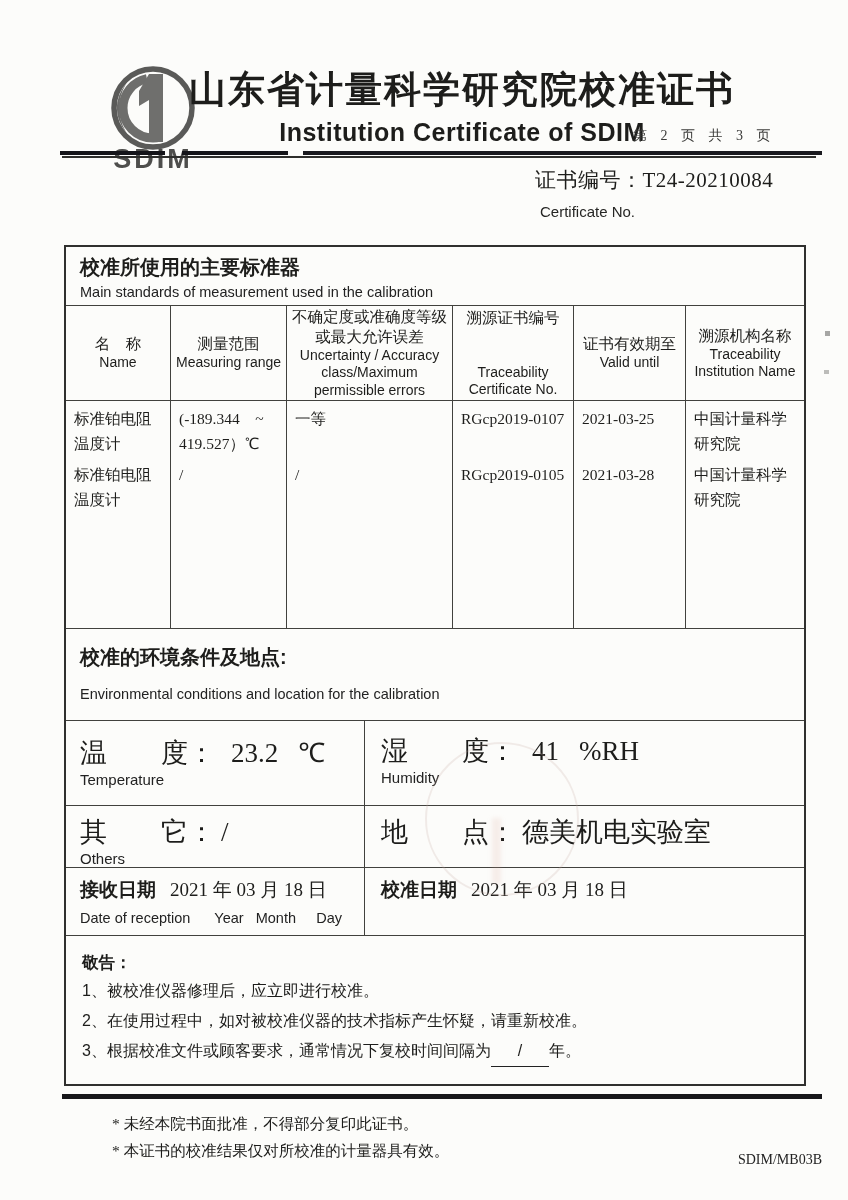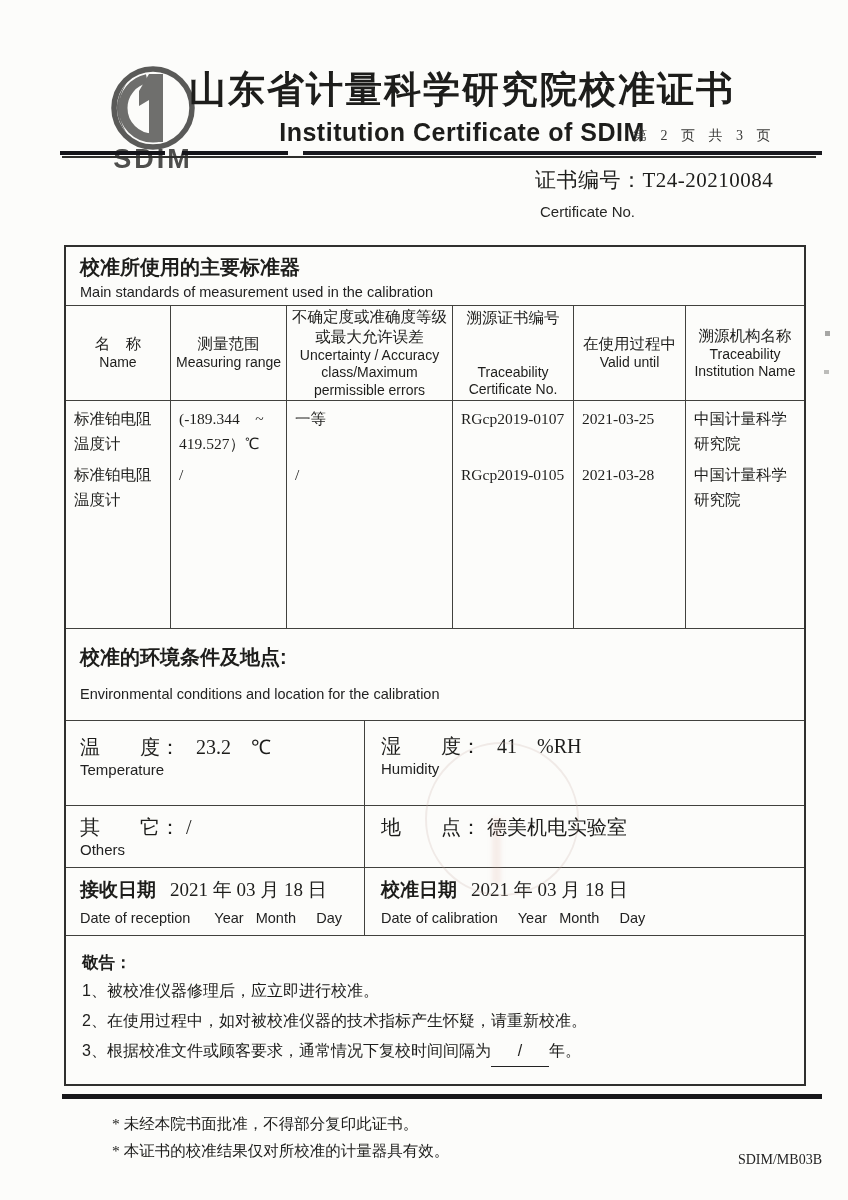--- a/index.html
+++ b/index.html
@@ -51,21 +51,21 @@
   .sec-env-title{height:92px;padding:15px 14px 0;}
   .env-title-zh{font-size:20px;font-weight:bold;font-family:"Liberation Sans",sans-serif;line-height:27px;}
   .env-title-en{font-size:14.5px;font-family:"Liberation Sans",sans-serif;margin-top:15px;color:#222;}
 
   .sec-row{display:flex;}
   .row-temp{height:85px;} .row-oth{height:62px;} .row-date{height:68px;justify-content:space-between;}
   .cell-l{width:299px;border-right:1.5px solid #41413d;box-sizing:border-box;padding:12px 0 0 14px;}
   .cell-r{flex:1;padding:12px 0 0 16px;box-sizing:border-box;}
   .row-oth .cell-l,.row-oth .cell-r{padding-top:8px;}
   .row-date .cell-l,.row-date .cell-r{padding-top:9px;}
-  .env-main{font-size:20px;}
+  .env-main{font-size:27px;}
   .env-val{margin-left:16px;} .env-unit{margin-left:20px;}
   .env-val-tight{margin-left:6px;}
   .env-caption{font-size:15px;font-family:"Liberation Sans",sans-serif;color:#222;}
   .date-main{font-size:19px;}
   .date-label{font-weight:bold;}
   .date-val{margin-left:14px;}
   .pre{white-space:pre;}
   .date-caption{font-size:14.5px;font-family:"Liberation Sans",sans-serif;margin-top:7px;color:#222;}
 
   .sec-notice{flex:1;padding:12px 16px 0;font-family:"Liberation Sans",sans-serif;}
@@ -132,21 +132,21 @@
       </div>
       <div class="cell c3 th-cell">
         <span class="th-zh">不确定度或准确度等级或最大允许误差</span>
         <span class="th-en">Uncertainty / Accuracy class/Maximum permissible errors</span>
       </div>
       <div class="cell c4 th-cell">
         <span class="th-zh">溯源证书编号</span>
         <span class="th-en">Traceability Certificate No.</span>
       </div>
       <div class="cell c5 th-cell">
-        <span class="th-zh">在使用过程中</span>
+        <span class="th-zh">证书有效期至</span>
         <span class="th-en">Valid until</span>
       </div>
       <div class="cell c6 th-cell">
         <span class="th-zh">溯源机构名称</span>
         <span class="th-en">Traceability Institution Name</span>
       </div>
     </div>
 
     <div class="sec sec-tb">
       <div class="cell c1 tb-col">
@@ -213,21 +213,20 @@
       <div class="cell-l">
         <div class="date-main">
           <span class="date-label">接收日期</span><span class="date-val">2021 年 03 月 18 日</span>
         </div>
         <div class="date-caption pre">Date of reception      Year   Month     Day</div>
       </div>
       <div class="cell-r">
         <div class="date-main">
           <span class="date-label">校准日期</span><span class="date-val">2021 年 03 月 18 日</span>
         </div>
-        <div class="date-caption pre">Date of calibration     Year   Month     Day</div>
       </div>
     </div>
 
     <div class="sec sec-notice">
       <div class="notice-title">敬告：</div>
       <div class="notice-item">1、被校准仪器修理后，应立即进行校准。</div>
       <div class="notice-item">2、在使用过程中，如对被校准仪器的技术指标产生怀疑，请重新校准。</div>
       <div class="notice-item">
         <span>3、根据校准文件或顾客要求，通常情况下复校时间间隔为</span><span class="blank">/</span><span>年。</span>
       </div>

